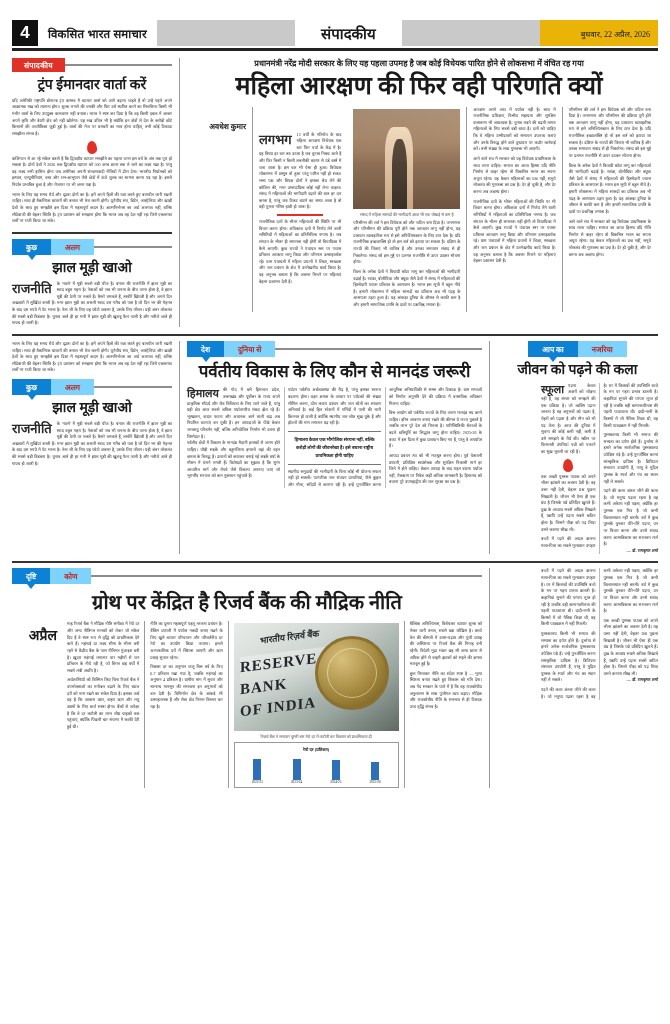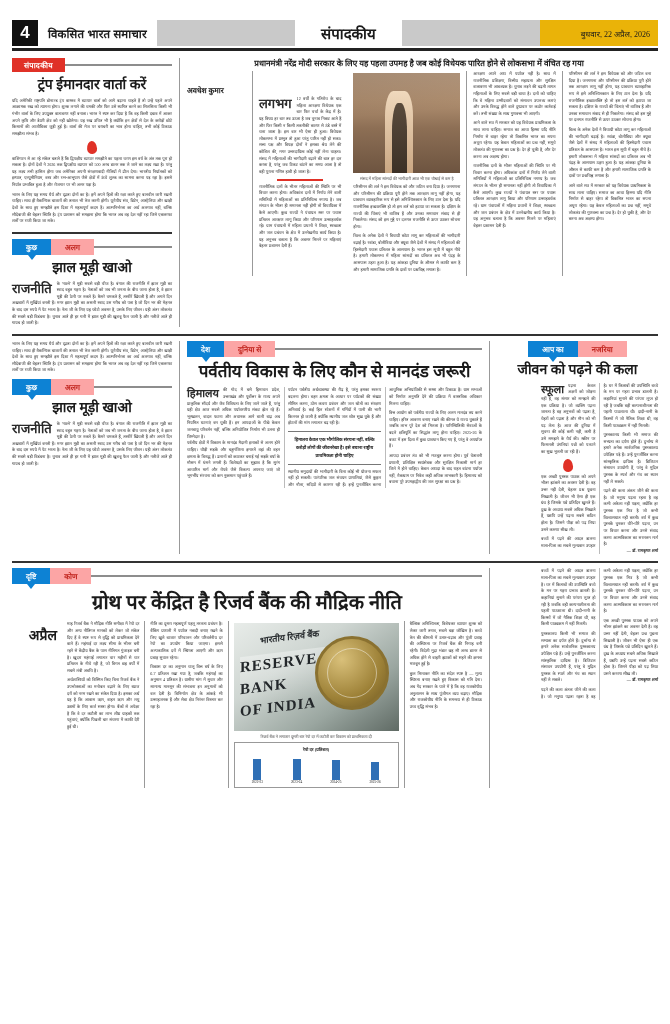--- a/index.html
+++ b/index.html
@@ -32,32 +32,32 @@
 
   
   .tagbar { display: flex; align-items: center; margin-bottom: 3px; }
   .tag-red { background: #e03127; color: #fff; font-size: 7.5px; font-weight: bold;
              padding: 2px 12px; letter-spacing: .3px; }
   .tag-blue { background: #0d82d4; color: #fff; font-size: 7.5px; font-weight: bold;
               padding: 3px 14px; position: relative; }
   .tag-blue:after { content: ""; position: absolute; left: 50%; top: 100%; margin-left: -4px;
                     border-left: 4px solid transparent; border-right: 4px solid transparent;
                     border-top: 5px solid #0d82d4; }
-  .tag-yellow { background: #fca5a5; color: #c0241d; font-size: 7.5px; font-weight: bold;
+  .tag-yellow { background: #7dd3fc; color: #c0241d; font-size: 7.5px; font-weight: bold;
                 padding: 3px 14px; }
   .tag-line { flex: 1; height: 2px; background: #8d8d8d; }
 
   
   .hl-side { font-size: 14px; font-weight: bold; text-align: center; margin: 5px 0 4px; line-height: 1.2; }
   .kicker { font-size: 8.2px; text-align: center; line-height: 1.35; margin-bottom: 2px; font-weight: 600; }
   .hl-main { font-size: 25px; font-weight: bold; text-align: center; line-height: 1.18; margin: 2px 0 6px; }
   .hl-mid { font-size: 17px; font-weight: bold; text-align: center; margin: 5px 0 5px; line-height: 1.2; }
   .hl-bottom { font-size: 20px; font-weight: bold; text-align: center; margin: 4px 0 6px; }
 
-  .byline { font-size: 7.5px; font-weight: bold; text-align: left; padding-top: 14px; }
+  .byline { font-size: 7.5px; font-weight: bold; text-align: right; padding-top: 14px; }
 
   
   .txt { font-size: 4.1px; line-height: 1.62; text-align: justify; color: #2a2a2a;
          word-spacing: .3px; hyphens: none; }
   .txt p { margin-bottom: 3px; }
   .dropcap { font-size: 11px; font-weight: bold; float: left; line-height: 1;
              margin: 1px 4px 0 0; }
   .dropcap-lg { font-size: 13px; font-weight: bold; float: left; line-height: 1;
                 margin: 1px 5px 0 0; }
 
@@ -161,20 +161,21 @@
 
       <div class="txt">
         <span class="dropcap-lg">राजनीति</span>
         <span>के 'नाश्ते' में मूड़ी सबसे बड़ी चीज है। बंगाल की राजनीति में झाल मूड़ी का स्वाद बहुत गहरा है। नेताओं को जब भी जनता के बीच जाना होता है, वे झाल मूड़ी की ठेली पर रुकते हैं। कैमरे चमकते हैं, तस्वीरें खिंचती हैं और अगले दिन अखबारों में सुर्खियां बनती हैं। मगर झाल मूड़ी का असली स्वाद उस गरीब को पता है जो दिन भर की मेहनत के बाद दस रुपये में पेट भरता है। नेता जी के लिए यह फोटो अवसर है, उसके लिए जीवन। यही अंतर लोकतंत्र की सबसे बड़ी विडंबना है। चुनाव आते ही हर गली में झाल मूड़ी की खुशबू फैल जाती है और नतीजे आते ही गायब हो जाती है।</span>
       </div>
     </div>
 
     <div class="col-main">
 
       <div class="kicker">प्रधानमंत्री नरेंद्र मोदी सरकार के लिए यह पहला उपमह है जब कोई विधेयक पारित होने से लोकसभा में वंचित रह गया</div>
+      <div class="hl-main">महिला आरक्षण की फिर वही परिणति क्यों</div>
 
       <div style="display:flex;">
 
         <div style="width:66px; padding-right:6px;" class="vrule">
           <div class="byline">अवधेश कुमार</div>
         </div>
 
         <div style="flex:1; padding:0 6px;margin-top:25px;">
           <div class="txt">
             <span class="dropcap-lg">लगभग</span>

